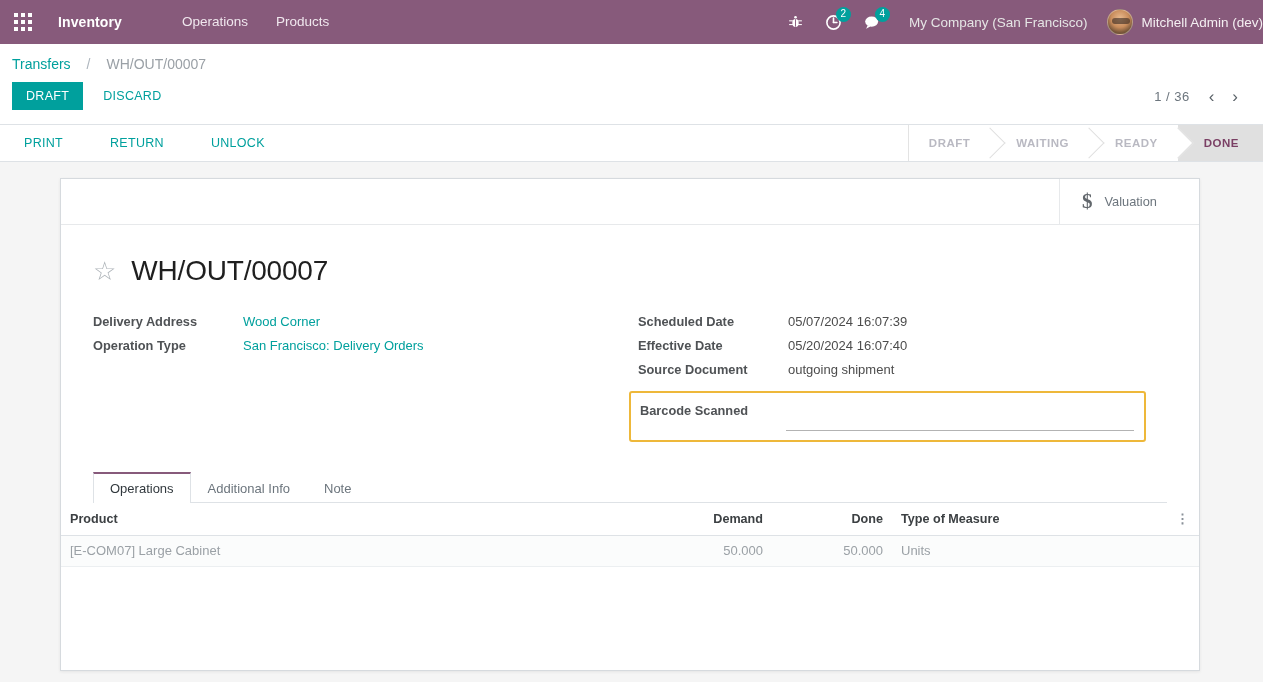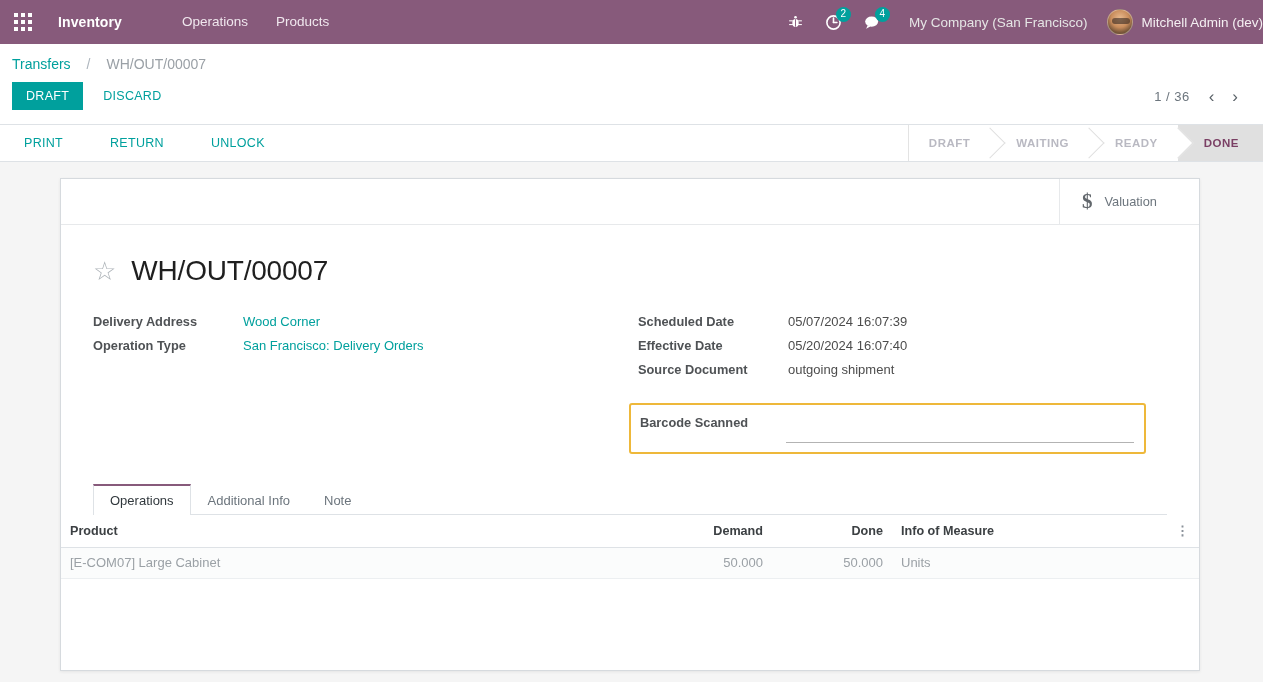--- a/index.html
+++ b/index.html
@@ -315,21 +315,21 @@
     font-size: 12.8px;
     color: #4f5255;
   }
   .field-value { font-size: 13px; color: #4c4c4c; }
   .field-value.link { color: #00A09D; cursor: pointer; }
 
   .highlight-box {
     border: 2px solid #eeb83a;
     border-radius: 3px;
     padding: 8px 10px 9px 9px;
-    margin-top: 18px;
+    margin-top: 6px;
     margin-left: -9px;
     width: 517px;
     display: flex;
     align-items: flex-start;
   }
   .highlight-box .field-label { flex: 0 0 146px; width: 146px; padding-top: 2px;}
   .barcode-input {
     flex: 1;
     border: none;
     border-bottom: 1px solid #b3b3b3;
@@ -565,21 +565,21 @@
           <div class="tab">Note</div>
         </div>
 
         <div class="list-wrapper">
           <table class="o-list">
             <thead>
               <tr>
                 <th class="col-product">Product</th>
                 <th class="num col-demand">Demand</th>
                 <th class="num col-done">Done</th>
-                <th class="col-uom">Info of Measure</th>
+                <th class="col-uom">Type of Measure</th>
                 <th class="opt">
                   <span class="opt-dots">⋮</span>
                 </th>
               </tr>
             </thead>
             <tbody>
               <tr>
                 <td class="col-product">[E-COM07] Large Cabinet</td>
                 <td class="num col-demand">50.000</td>
                 <td class="num col-done">50.000</td>

